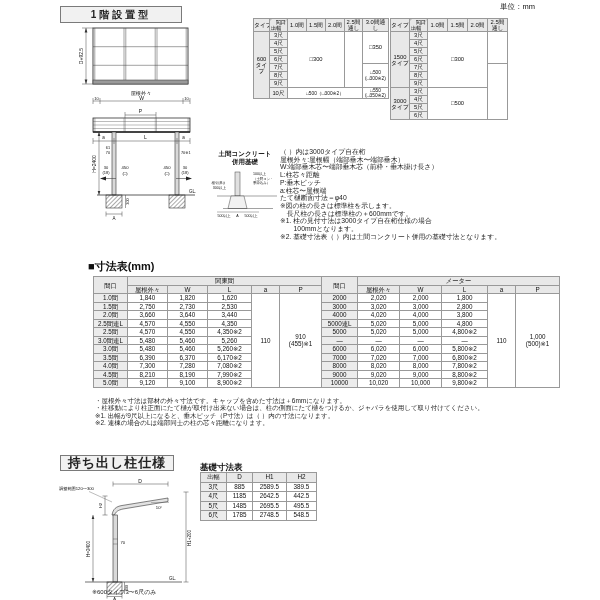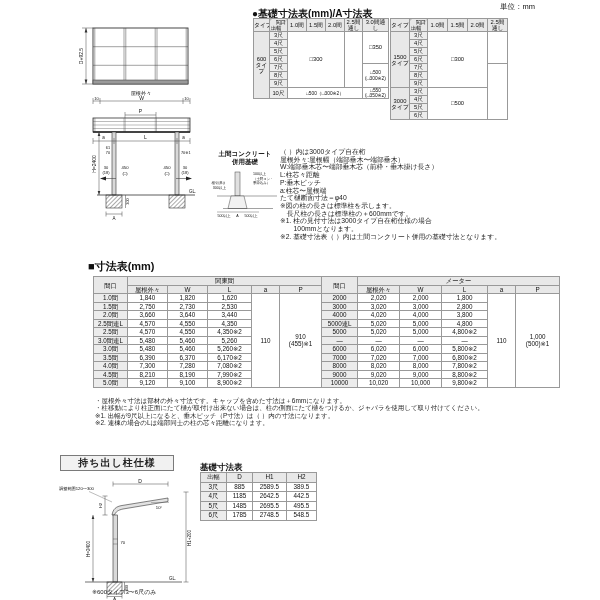--- a/index.html
+++ b/index.html
@@ -3,21 +3,21 @@
 <meta charset="utf-8">
 <style>
   html,body{margin:0;padding:0;background:#fff;}
   .page{position:relative;width:600px;height:600px;background:#fff;overflow:hidden;
         font-family:"Liberation Sans","DejaVu Sans",sans-serif;color:#111;}
   .abs{position:absolute;}
   
   .tbox{position:absolute;border:1px solid #7a7a7a;background:#f1f1f1;display:flex;
         align-items:center;justify-content:center;font-weight:bold;color:#222;}
   .box1{left:60px;top:6px;width:120px;height:15px;font-size:10px;letter-spacing:3px;}
-  .box2{left:60px;top:455px;width:112px;height:14px;font-size:10px;letter-spacing:1px;font-family:Liberation Serif, serif;}
+  .box2{left:60px;top:455px;width:112px;height:14px;font-size:13px;letter-spacing:1px;font-family:Liberation Serif, serif;}
   .t-found{left:252px;top:7px;font-size:10px;font-weight:bold;}
   .t-unit{left:500px;top:2px;font-size:7.5px;text-align:center;}
   .t-dims{left:88px;top:259px;font-size:11px;font-weight:bold;}
   .t-side{left:200px;top:462px;font-size:8.5px;font-weight:bold;}
   
   table{border-collapse:collapse;table-layout:fixed;}
   th,td{border:1px solid #999;padding:0;margin:0;text-align:center;vertical-align:middle;
         font-weight:normal;overflow:hidden;white-space:nowrap;color:#111;}
   th{background:#e8e8e8;}
   td.lab{background:#ececec;}
@@ -45,20 +45,23 @@
   .st{position:absolute;left:200px;top:472px;width:116px;}
   .st th,.st td{font-size:6.3px;height:8.5px;line-height:8px;}
   .note-side{left:92px;top:588px;font-size:6px;color:#222;}
   svg text{fill:#111;}
 </style>
 </head>
 <body>
 
 <div class="page">
 
+  <div class="tbox box1">
+    <span>1階設置型</span>
+  </div>
 
   <svg class="abs" style="left:60px;top:25px" width="140" height="66" viewBox="0 0 140 66">
     <rect x="33" y="3" width="95" height="56" fill="none" stroke="#333" stroke-width="0.9"></rect>
     <g stroke="#444" stroke-width="0.5">
       <line x1="33" y1="21.7" x2="128" y2="21.7"></line>
         <line x1="33" y1="40.3" x2="128" y2="40.3"></line>
       <line x1="34.8" y1="3" x2="34.8" y2="59"></line>
         <line x1="126.2" y1="3" x2="126.2" y2="59"></line>
       <line x1="64" y1="3" x2="64" y2="59"></line>
         <line x1="65.8" y1="3" x2="65.8" y2="59"></line>
@@ -179,21 +182,20 @@
       <text x="141" y="96" font-size="3.6" text-anchor="end">根切深さ</text>
       <text x="141" y="101" font-size="3.6" text-anchor="end">300以上</text>
       <line x1="132" y1="124" x2="174" y2="124" stroke="#444" stroke-width="0.4"></line>
       <text x="139" y="128.5" font-size="3.6" text-anchor="middle">500以上</text>
       <text x="152.5" y="128.5" font-size="3.6" text-anchor="middle">A</text>
       <text x="166" y="128.5" font-size="3.6" text-anchor="middle">500以上</text>
     </g>
   </svg>
 
   <div class="abs t-unit">単位：mm</div>
-  <div class="abs t-found">●基礎寸法表(mm)/A寸法表</div>
 
   <table class="ft ft-l">
     <colgroup>
         <col style="width:16px">
         <col style="width:18px">
         <col style="width:19px">
         <col style="width:19px">
         <col style="width:19px">
         <col style="width:18px">
         <col style="width:26px">

